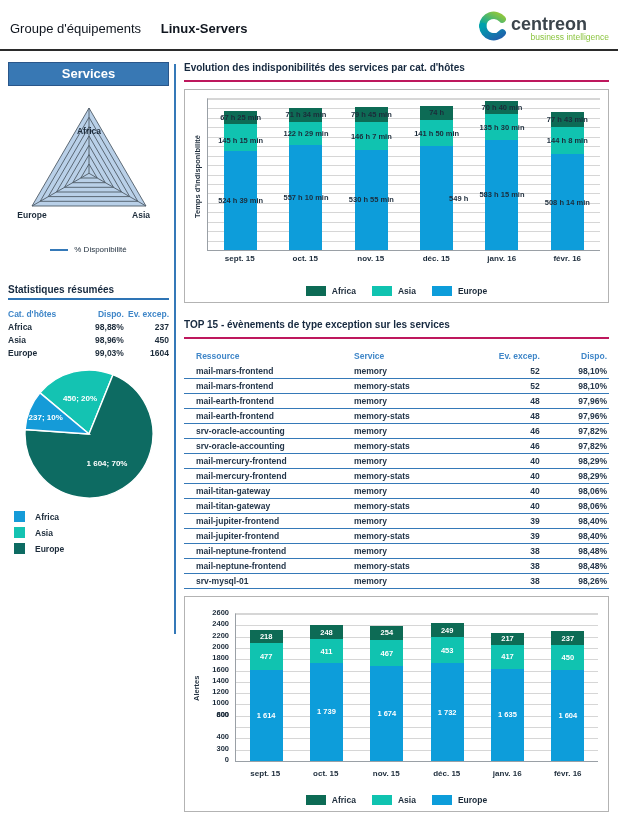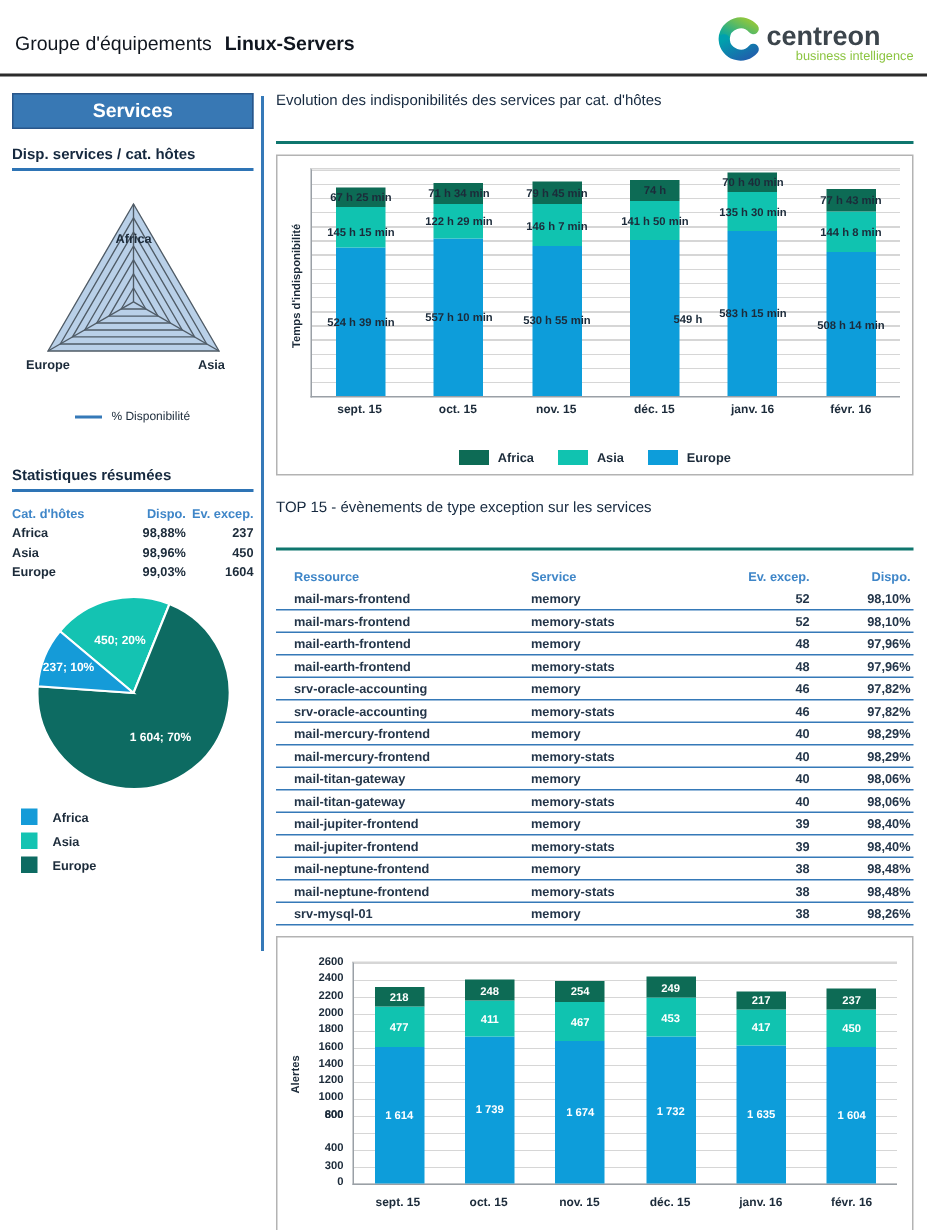--- a/index.html
+++ b/index.html
@@ -26,22 +26,22 @@
   .stats-table td{font-size:8.5px;font-weight:bold;color:#1c2b3a;padding:1.5px 0;}
   .stats-table .num{text-align:right;}
   .pie-wrap{margin:8px auto 0;width:138px;height:136px;}
   .pie-label{font-size:8px;font-weight:bold;fill:#ffffff;text-anchor:middle;}
   .pie-legend{margin-top:8px;padding-left:6px;}
   .pie-legend-item{display:flex;align-items:center;gap:10px;margin-bottom:5px;}
   .pie-legend-swatch{width:11px;height:11px;display:inline-block;}
   .pie-legend-text{font-size:8.5px;font-weight:bold;color:#1c2b3a;}
   
   .main{position:absolute;left:184px;top:62px;width:425px;}
-  .section-title{font-size:10px;font-weight:normal;color:#16293f;border-bottom:2px solid #0f766e;
-                 padding-bottom:20px;line-height:12px;}
+  .section-title{font-size:10px;font-weight:bold;color:#16293f;border-bottom:2px solid #be185d;
+                 padding-bottom:6px;line-height:12px;}
   .mt16{margin-top:16px;} .mt14{margin-top:14px;}
   .chart-frame{position:relative;margin-top:7px;border:1px solid #b3b3b3;background:#fff;}
   .plot{position:absolute;display:flex;align-items:flex-end;
         border-left:1px solid #9aa0a6;border-bottom:1px solid #9aa0a6;border-top:1px solid #d6d6d6;}
   .bar-slot{flex:1;display:flex;justify-content:center;align-items:flex-end;height:100%;}
   .bar{position:relative;width:33px;height:100%;}
   .bar-label{position:absolute;left:50%;transform:translateX(-50%);font-size:7.5px;font-weight:bold;
              white-space:nowrap;line-height:9px;}
   .bar-label.dark{color:#1c2b3a;} .bar-label.light{color:#ffffff;}
   .xlabels{position:absolute;display:flex;}
@@ -64,21 +64,21 @@
   .top15-table .c1{padding-left:12px;}
 </style>
 </head>
 <body>
 
 <div class="page">
 
   <div class="report-header">
     <div class="report-title">
       <span>Groupe d'équipements</span>
-      <span class="bold" style="margin-left:5px;text-align:right;">Linux-Servers</span>
+      <span class="bold" style="margin-left:16px;text-align:right;">Linux-Servers</span>
     </div>
     <svg class="logo" viewBox="0 0 132 38">
       <defs>
         <linearGradient id="lgTop" x1="1" y1="0" x2="0" y2="1">
           <stop offset="0" stop-color="#8dc63f"></stop>
             <stop offset="1" stop-color="#00a5a4"></stop>
         </linearGradient>
         <linearGradient id="lgBot" x1="0" y1="0" x2="1" y2="1">
           <stop offset="0" stop-color="#00a0ad"></stop>
             <stop offset="1" stop-color="#1e62ac"></stop>
@@ -91,21 +91,20 @@
       <text x="33" y="23" font-size="18" font-weight="bold" fill="#3c454c">centreon</text>
       <text x="131" y="33" font-size="8.5" text-anchor="end" fill="#8bc43f">business intelligence</text>
     </svg>
   </div>
 
   <div class="vsep"></div>
 
   <div class="sidebar">
     <div class="banner">Services</div>
 
-    <div class="side-title">Disp. services / cat. hôtes</div>
     <div class="radar-wrap">
       <svg id="radarSvg" width="150" height="125" viewBox="0 0 150 125">
           <polygon points="75.0,12.0 18.0,110.0 132.0,110.0" fill="#b9d0e8" stroke="#4f5b66" stroke-width="0.9"></polygon>
           <polygon points="75.0,21.3 26.2,105.3 123.8,105.3" fill="none" stroke="#4f5b66" stroke-width="0.9"></polygon>
           <polygon points="75.0,30.7 34.3,100.6 115.7,100.6" fill="none" stroke="#4f5b66" stroke-width="0.9"></polygon>
           <polygon points="75.0,40.0 42.5,96.0 107.5,96.0" fill="none" stroke="#4f5b66" stroke-width="0.9"></polygon>
           <polygon points="75.0,49.3 50.5,91.3 99.5,91.3" fill="none" stroke="#4f5b66" stroke-width="0.9"></polygon>
           <polygon points="75.0,58.6 58.7,86.7 91.3,86.7" fill="none" stroke="#4f5b66" stroke-width="0.9"></polygon>
           <polygon points="75.0,68.0 66.8,82.0 83.2,82.0" fill="none" stroke="#4f5b66" stroke-width="0.9"></polygon>
           <line x1="75" y1="77.3" x2="75" y2="12" stroke="#4f5b66" stroke-width="0.9"></line>

